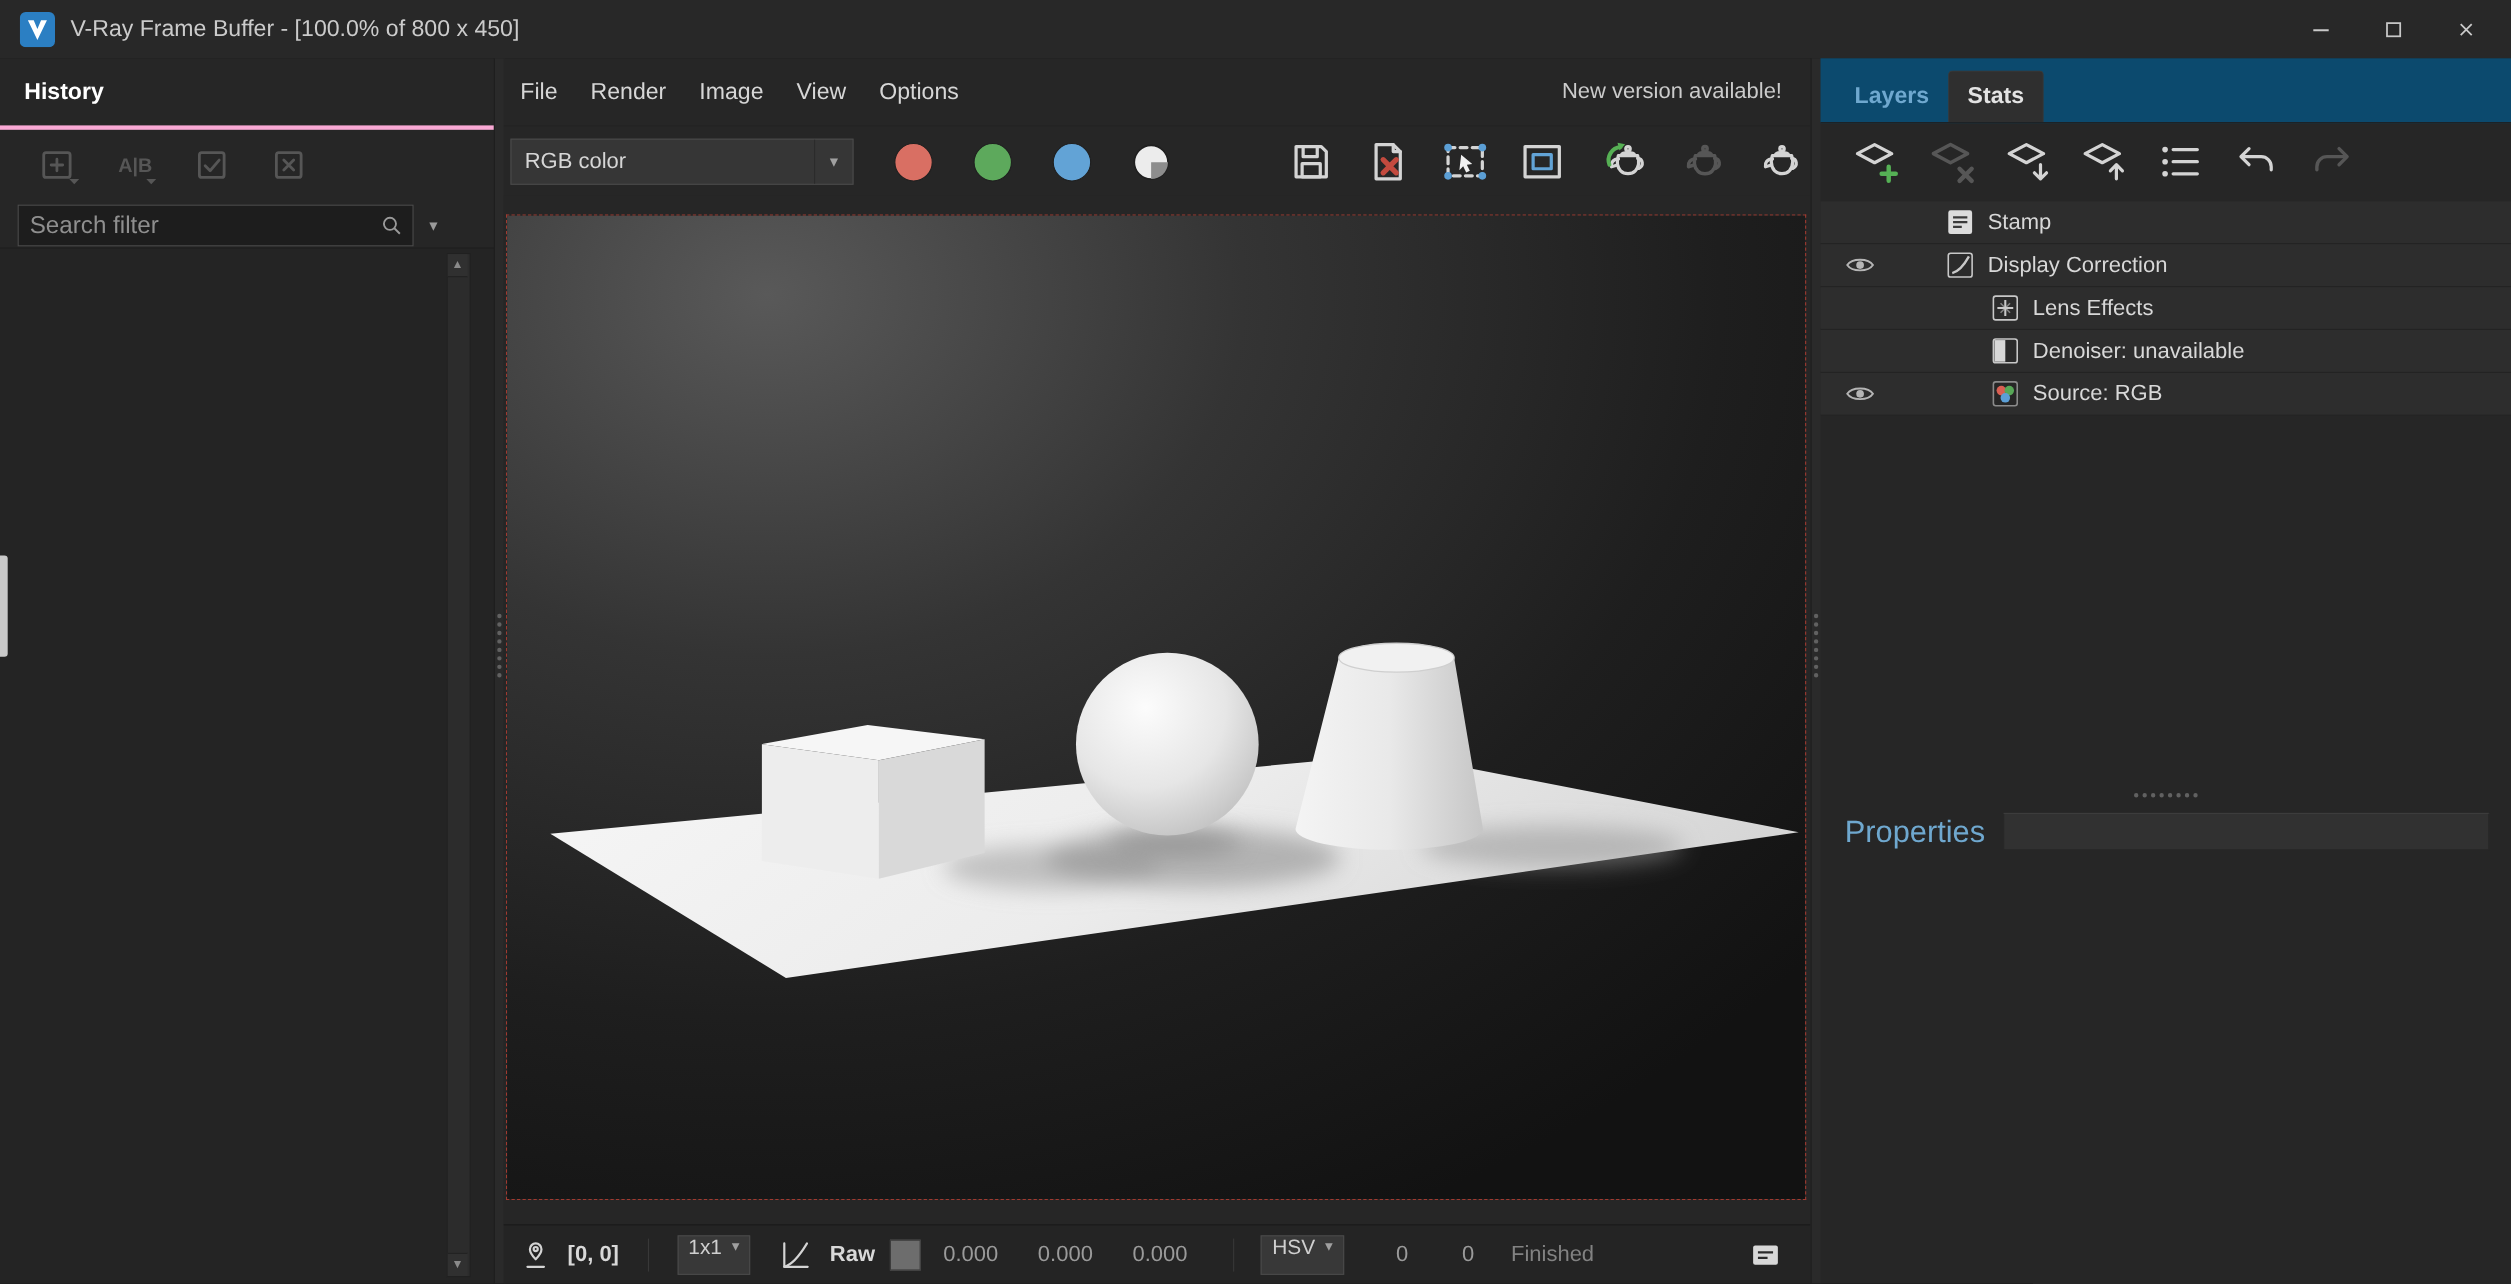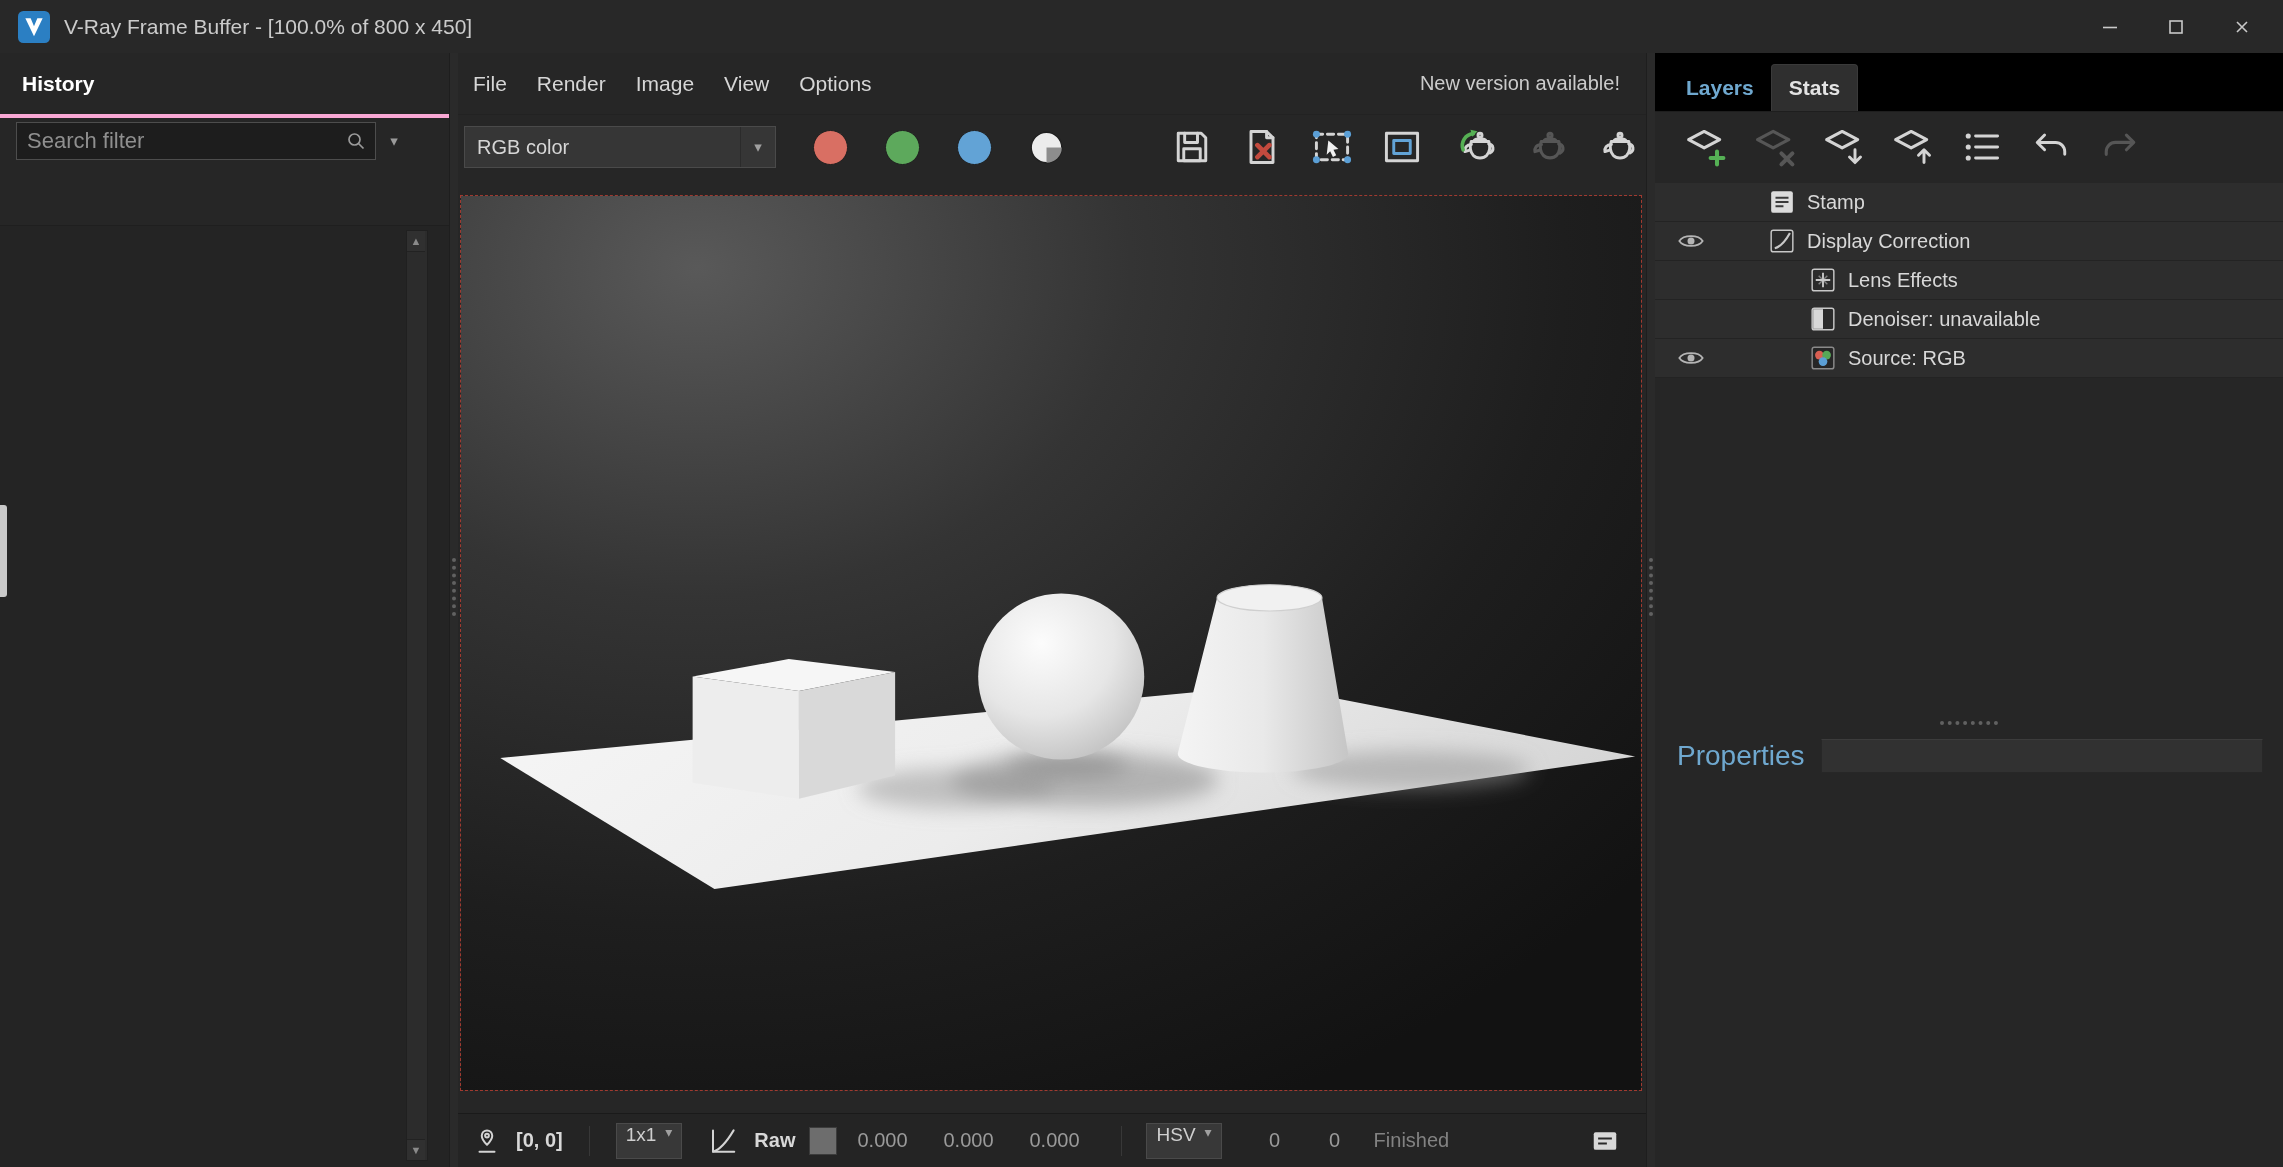--- a/index.html
+++ b/index.html
@@ -73,21 +73,21 @@
   .sb-div{width:1px;height:30px;background:#383838;flex:0 0 auto;}
   .mini-select{height:34px;background:#383838;border:1px solid #4a4a4a;display:flex;align-items:flex-start;
                padding:0 9px;gap:9px;color:#cfcfcf;font-size:19px;flex:0 0 auto;}
   .mini-select .arr{font-size:14px;color:#a0a0a0;}
   .coords,.raw{font-weight:700;color:#d8d8d8;}
   .val{width:62px;text-align:left;}
   .swatch-sq{width:26px;height:26px;background:#6d6d6d;border:1px solid #3c3c3c;flex:0 0 auto;}
   .status-finished{color:#828282;}
 
   
-  .layers-tabs{height:58px;display:flex;align-items:flex-end;padding-left:14px;background:#000000;
+  .layers-tabs{height:58px;display:flex;align-items:flex-end;padding-left:14px;background:#0c4a6e;
                border-bottom:1px solid #1e1e1e;}
   .tab{height:46px;display:flex;align-items:center;padding:0 17px;font-size:21px;font-weight:700;}
   .tab.active{color:#6fa8cf;}
   .tab.inactive{color:#e3e3e3;background:#2f2f2f;border:1px solid #3a3a3a;border-bottom:none;
                 border-radius:4px 4px 0 0;}
   .layers-toolbar{height:70px;display:flex;align-items:center;padding-left:28px;gap:23px;}
   .lt-btn{width:46px;height:46px;display:flex;align-items:center;justify-content:center;}
   .layers-list{position:absolute;left:0;top:130px;right:0;}
   .layer-row{height:38px;display:flex;align-items:center;background:#2d2d2d;border-bottom:1px solid #232323;
              padding-left:22px;font-size:20px;color:#d8d8d8;}
@@ -132,20 +132,47 @@
           </svg>
       </div>
     </div>
   </div>
 
   <div class="main">
 
     <div class="panel-left">
       <div class="hist-header">History</div>
 
+      <div class="hist-toolbar">
+        <div class="hist-btn">
+          <svg width="40" height="36" viewBox="0 0 26 24" class="icd">
+            <rect x="3.5" y="4.5" width="16" height="15" rx="1.5"></rect>
+            <path d="M11.5 8.5 v7 M8 12 h7"></path>
+            <path d="M19 20.5 h6 l-3 3.2 z" fill="#565656" stroke="none"></path>
+          </svg>
+        </div>
+        <div class="hist-btn">
+          <svg width="40" height="36" viewBox="0 0 26 24">
+            <text x="2" y="16.5" font-size="12" font-weight="bold" fill="#565656" font-family="Liberation Sans, sans-serif">A|B</text>
+            <path d="M19 20.5 h6 l-3 3.2 z" fill="#565656"></path>
+          </svg>
+        </div>
+        <div class="hist-btn">
+          <svg width="40" height="36" viewBox="0 0 26 24" class="icd">
+            <rect x="4.5" y="4.5" width="15" height="15" rx="1.5"></rect>
+            <path d="M8 12.5 l3 3 5.5-6.5"></path>
+          </svg>
+        </div>
+        <div class="hist-btn">
+          <svg width="40" height="36" viewBox="0 0 26 24" class="icd">
+            <rect x="4.5" y="4.5" width="15" height="15" rx="1.5"></rect>
+            <path d="M9 9 l6 6 M15 9 l-6 6"></path>
+          </svg>
+        </div>
+      </div>
 
       <div class="hist-search">
         <div class="search-box">
           <input type="text" placeholder="Search filter" style="">
           <svg class="search-glyph" width="24" height="24" viewBox="0 0 24 24">
             <circle cx="10.5" cy="10.5" r="5.5" fill="none" stroke="#9a9a9a" stroke-width="1.7"></circle>
             <path d="M14.5 14.5 L19.5 19.5" stroke="#9a9a9a" stroke-width="1.7"></path>
           </svg>
         </div>
         <div class="filter-arrow">

